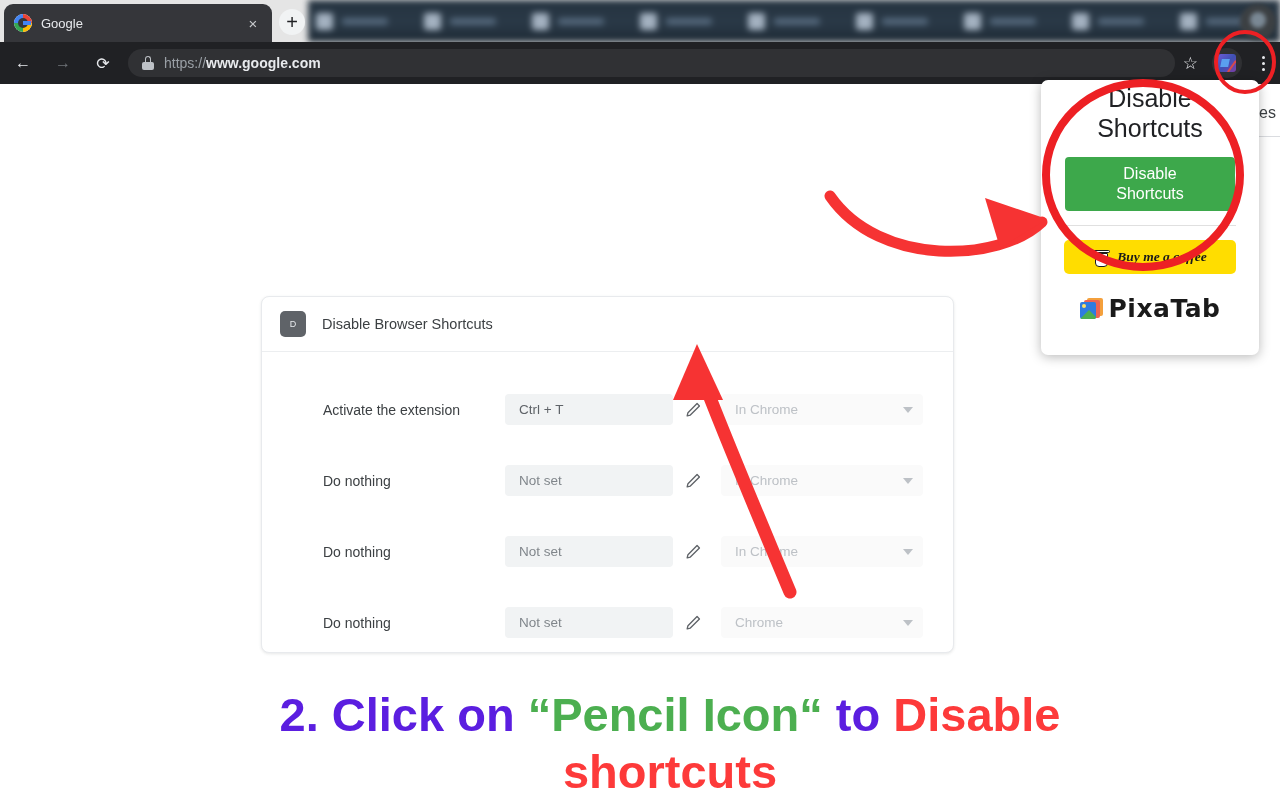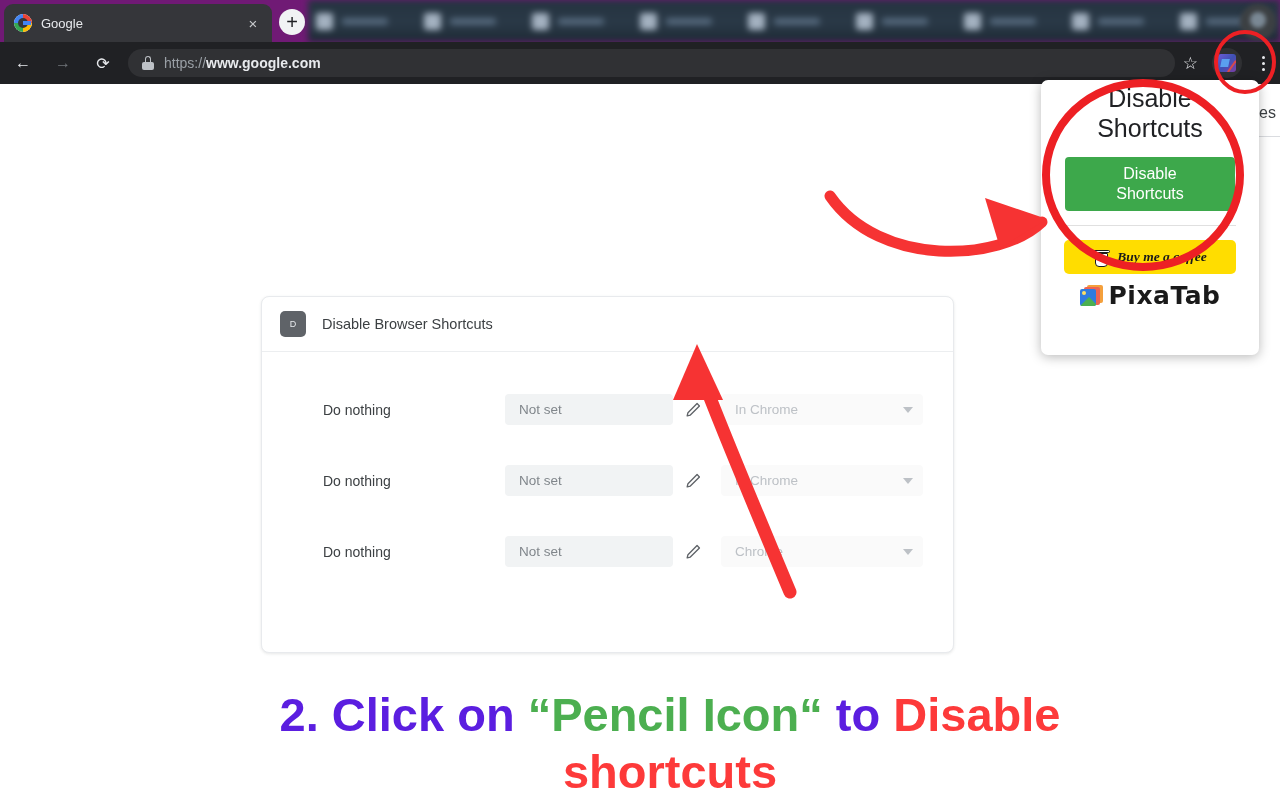--- a/index.html
+++ b/index.html
@@ -27,21 +27,21 @@
     height: 84px;
     background: #202124;
     overflow: hidden;
   }
 
   .tabstrip {
     position: absolute;
     top: 0; left: 0;
     width: 1280px;
     height: 42px;
-    background: #701a75;
+    background: #e5e5e5;
   }
 
   .tab-active {
     position: absolute;
     top: 4px; left: 4px;
     width: 268px;
     height: 38px;
     background: #35363a;
     border-radius: 9px 9px 0 0;
     display: flex;
@@ -474,21 +474,21 @@
     background: #fff;
   }
   .bmc-text {
     font-size: 13.5px;
     color: #1a1a1a;
     font-style: italic;
     font-weight: bold;
     font-family: "Liberation Serif", serif;
   }
   .pixatab {
-    margin: 7px auto 0;
+    margin: 20px auto 0;
     display: flex;
     align-items: center;
     justify-content: center;
     gap: 6px;
   }
   .pixa-icon {
     width: 23px; height: 22px;
     position: relative;
     flex: 0 0 23px;
   }
@@ -606,20 +606,33 @@
 
 
     <div class="settings-card">
       <div class="card-header">
         <span class="ext-badge">D</span>
         <span class="card-title">Disable Browser Shortcuts</span>
       </div>
 
       <div class="card-body">
 
+        <div class="shortcut-row">
+          <span class="row-label">Activate the extension</span>
+          <span class="row-input">Ctrl + T</span>
+          <span class="pencil-btn">
+            <svg width="19" height="19" viewBox="0 0 24 24" fill="none" stroke="#5f6368" stroke-width="1.7" stroke-linecap="round" stroke-linejoin="round">
+                <path d="M16.5 4.5l3 3L8 19l-4 1 1-4z"></path>
+              </svg>
+          </span>
+          <span class="row-select">
+            <span>In Chrome</span>
+            <span class="caret"></span>
+          </span>
+        </div>
 
         <div class="shortcut-row">
           <span class="row-label">Do nothing</span>
           <span class="row-input placeholder-style">Not set</span>
           <span class="pencil-btn">
             <svg width="19" height="19" viewBox="0 0 24 24" fill="none" stroke="#5f6368" stroke-width="1.7" stroke-linecap="round" stroke-linejoin="round">
                 <path d="M16.5 4.5l3 3L8 19l-4 1 1-4z"></path>
               </svg>
           </span>
           <span class="row-select">

